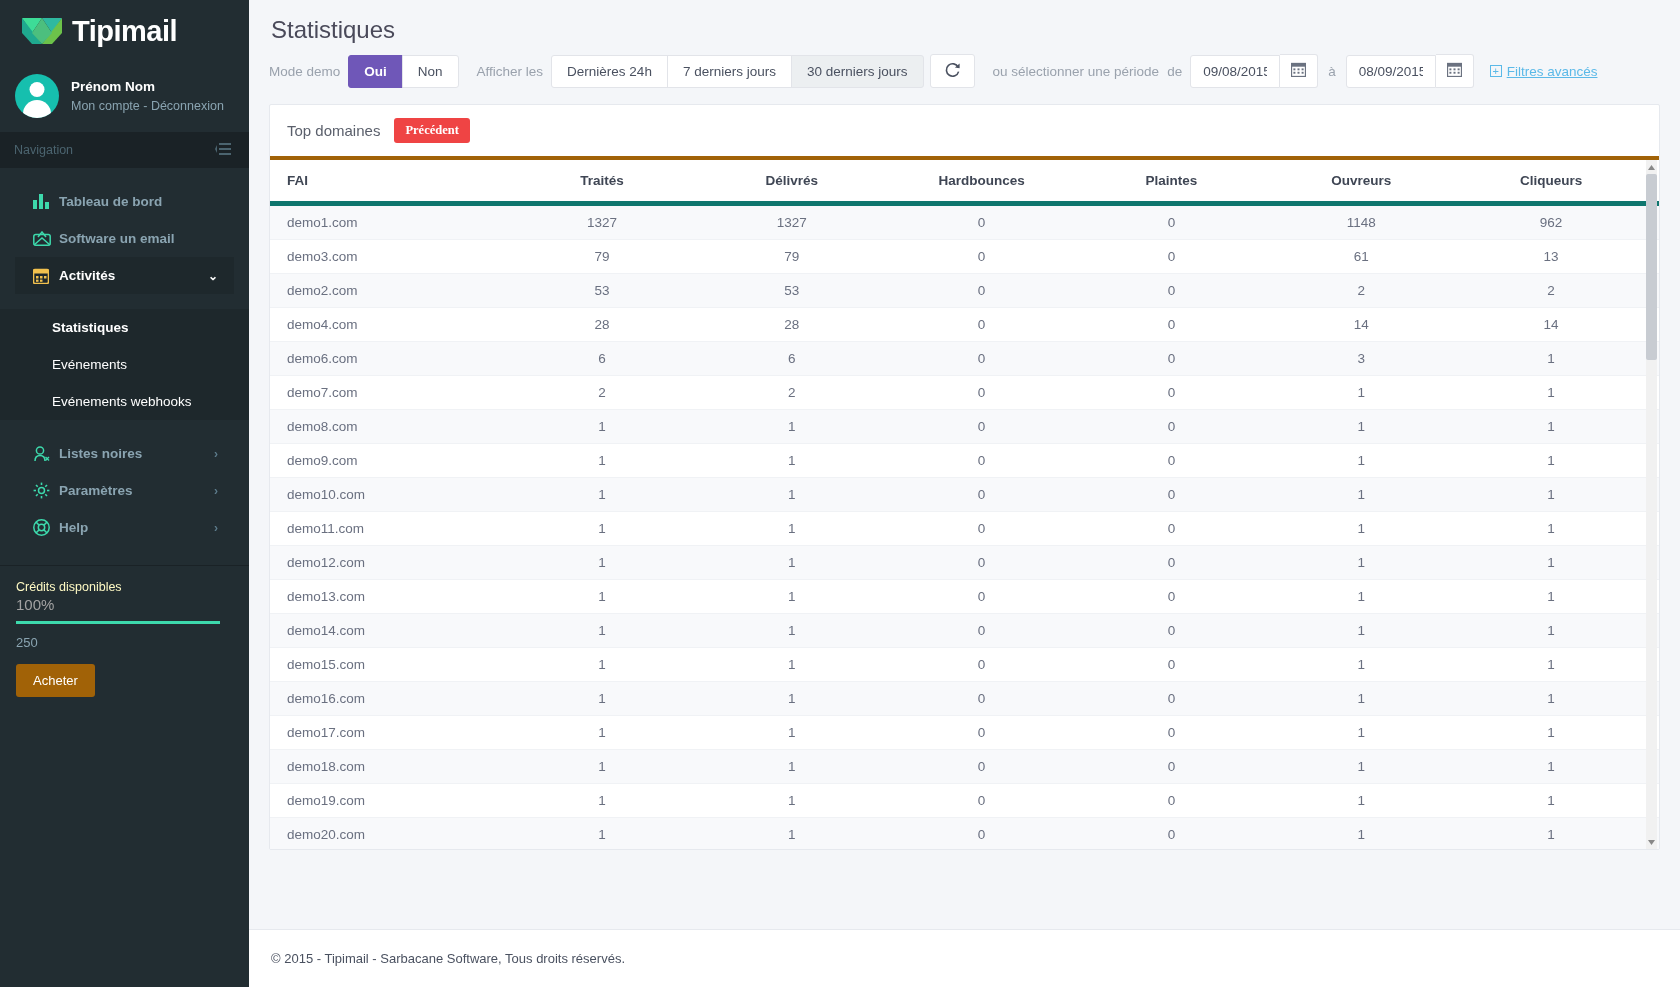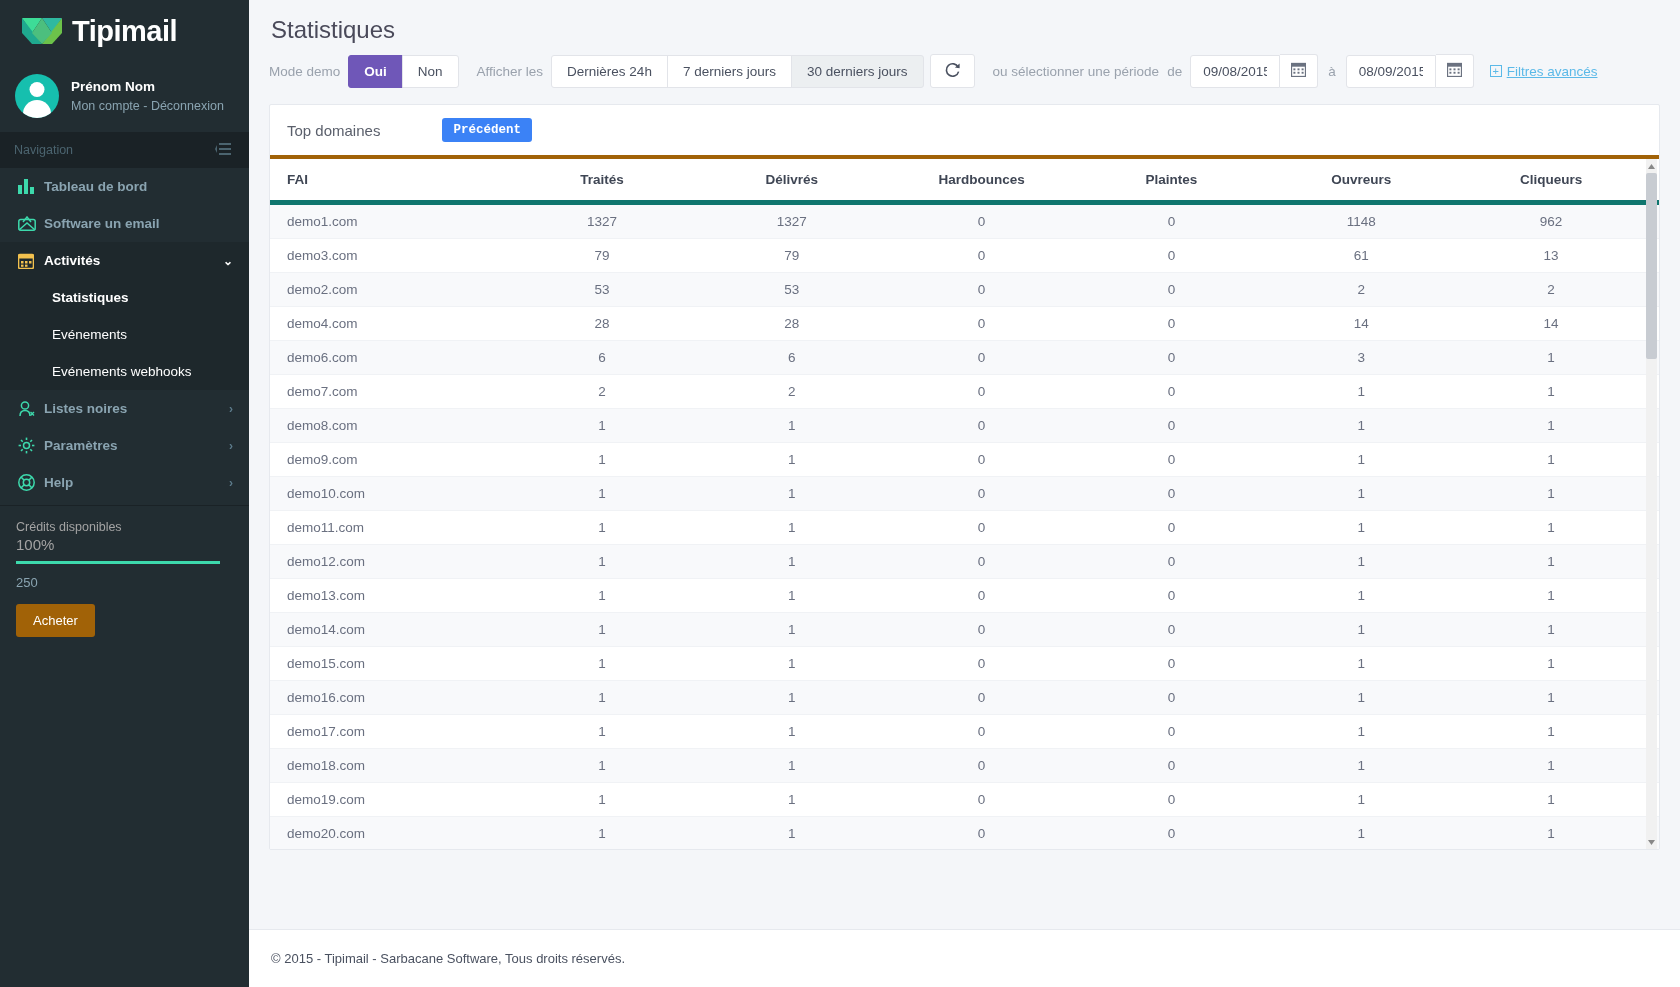--- a/index.html
+++ b/index.html
@@ -53,21 +53,21 @@
   .user-links { color: #8aa4b1; font-size: 12.5px; }
 
   .nav-header {
     display: flex; align-items: flex-start; justify-content: space-between;
     padding: 11px 18px 11px 14px;
     color: #4b646f; font-size: 12.5px;
     background: #1a2226;
   }
   .hamburger-icon { display: inline-flex; }
 
-  .nav { list-style: none; margin: 0; padding: 0; }
+  .nav { list-style: none; margin: 15px; padding: 0; }
   .nav-item {
     display: flex; align-items: center;
     height: 37px; padding: 0 16px 0 18px;
     color: #8aa4b1; font-size: 13.5px; font-weight: bold;
     cursor: pointer; position: relative;
   }
   .nav-item .ico { width: 26px; flex: 0 0 26px; display: inline-flex; align-items: center; }
   .nav-item .lbl { flex: 1; }
   .nav-item .arrow { color: #5c7b8b; font-size: 12px; }
   .nav-item.open { background: #1e282c; color: #ffffff; }
@@ -77,21 +77,21 @@
   .subnav-item {
     height: 37px; display: flex; align-items: center;
     padding-left: 52px; font-size: 13.5px; color: #ffffff; cursor: pointer;
   }
   .subnav-item.active { color: #ffffff; font-weight: bold; }
 
   .credits {
     border-top: 1px solid #1a2226;
     padding: 14px 16px 0 16px; margin-top: 4px;
   }
-  .credits-label { color: #a3a3a3; font-size: 12.5px; }
+  .credits-label { color: #fef9c3; font-size: 12.5px; }
   .credits-pct { color: #a3a3a3; font-size: 15px; margin-top: 2px; }
   .credits-bar {
     height: 3px; background: #3dd9ac; margin-top: 8px; width: 204px;
   }
   .credits-amount { color: #8aa4b1; font-size: 13px; margin-top: 11px; }
   .buy-btn {
     margin-top: 14px; background: #a16207; color: #ffffff;
     border: none; border-radius: 3px;
     padding: 9px 17px; font-size: 13px; cursor: pointer;
     font-family: "Liberation Sans", sans-serif;
@@ -161,24 +161,23 @@
     background: #ffffff; border: 1px solid #e6e9ee; border-radius: 2px;
     margin-top: 16px; height: 746px; display: flex; flex-direction: column;
     overflow: hidden;
   }
   .panel-head {
     padding: 13px 17px; border-bottom: 4px solid #a16207;
     display: flex; align-items: center; gap: 14px;
   }
   .panel-title { font-size: 15px; color: #5a5f6b; }
   .pill-btn {
-    background: #3b82f6; color: #ffffff; border: none; border-radius: 3px;
+    background: #ef4444; color: #ffffff; border: none; border-radius: 3px;
     padding: 5px 11px; font-size: 12.5px; font-weight: bold; cursor: pointer;
-    font-family: Liberation Mono, monospace;
-    margin-left: 48px;
+    font-family: Liberation Serif, serif;
   }
   .table-wrap { flex: 1; overflow: hidden; position: relative; }
   table { width: 100%; border-collapse: collapse; table-layout: fixed; }
   thead th {
     font-size: 13.5px; color: #3f4654; font-weight: bold;
     padding: 13px 26px 13px 0; border-bottom: 5px solid #0f766e;
     background: #ffffff;
   }
   thead th.col-fai { text-align: left; padding-left: 17px; width: 250px; }
   thead th.col-num { text-align: center; }

